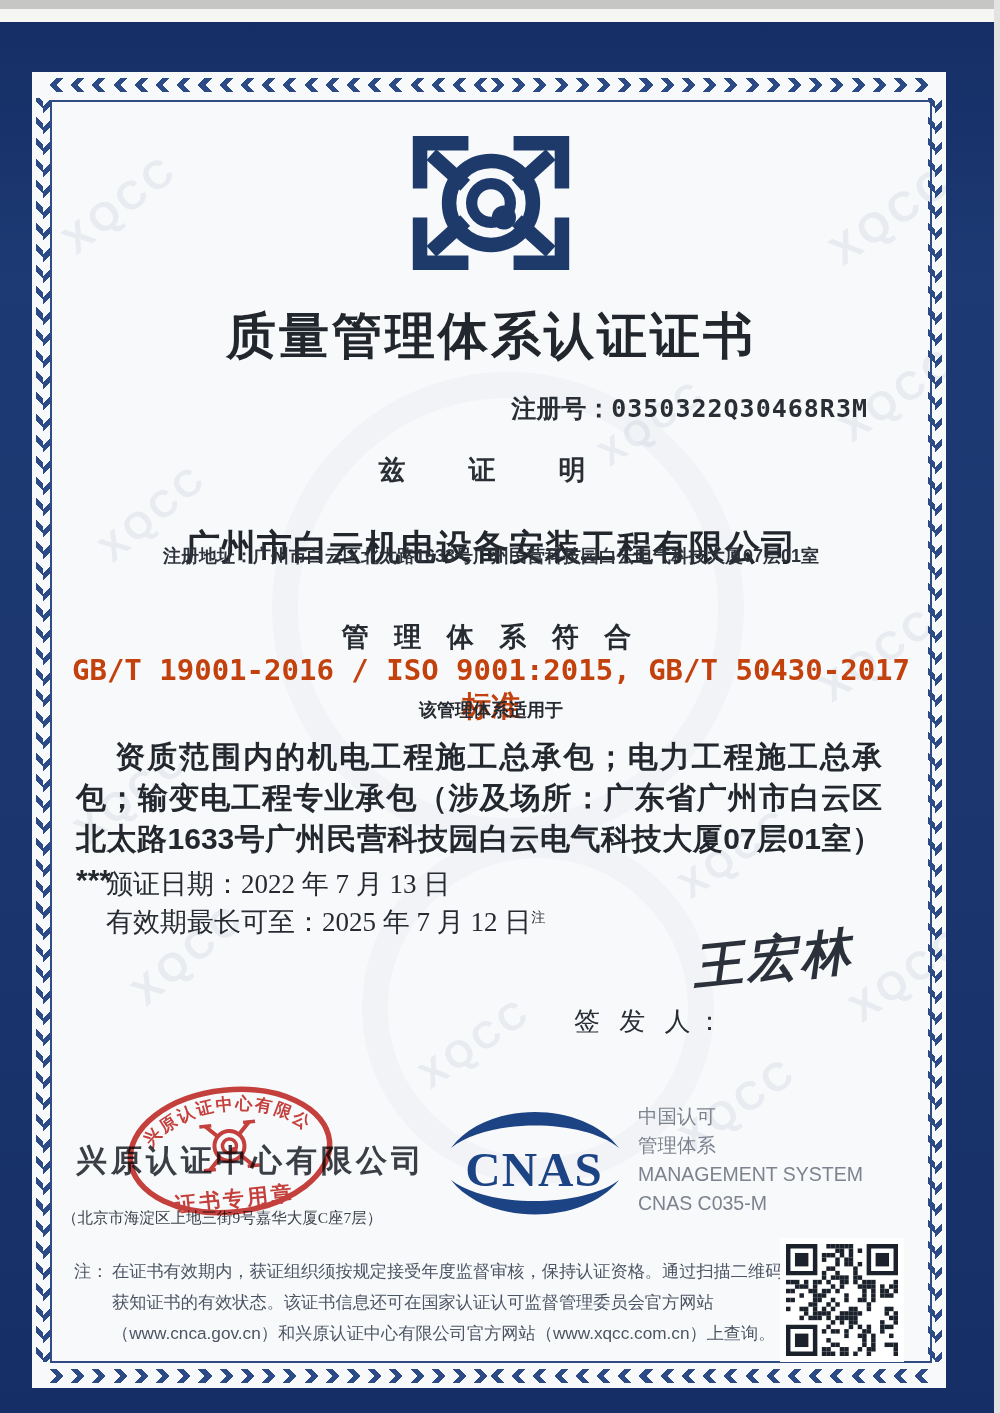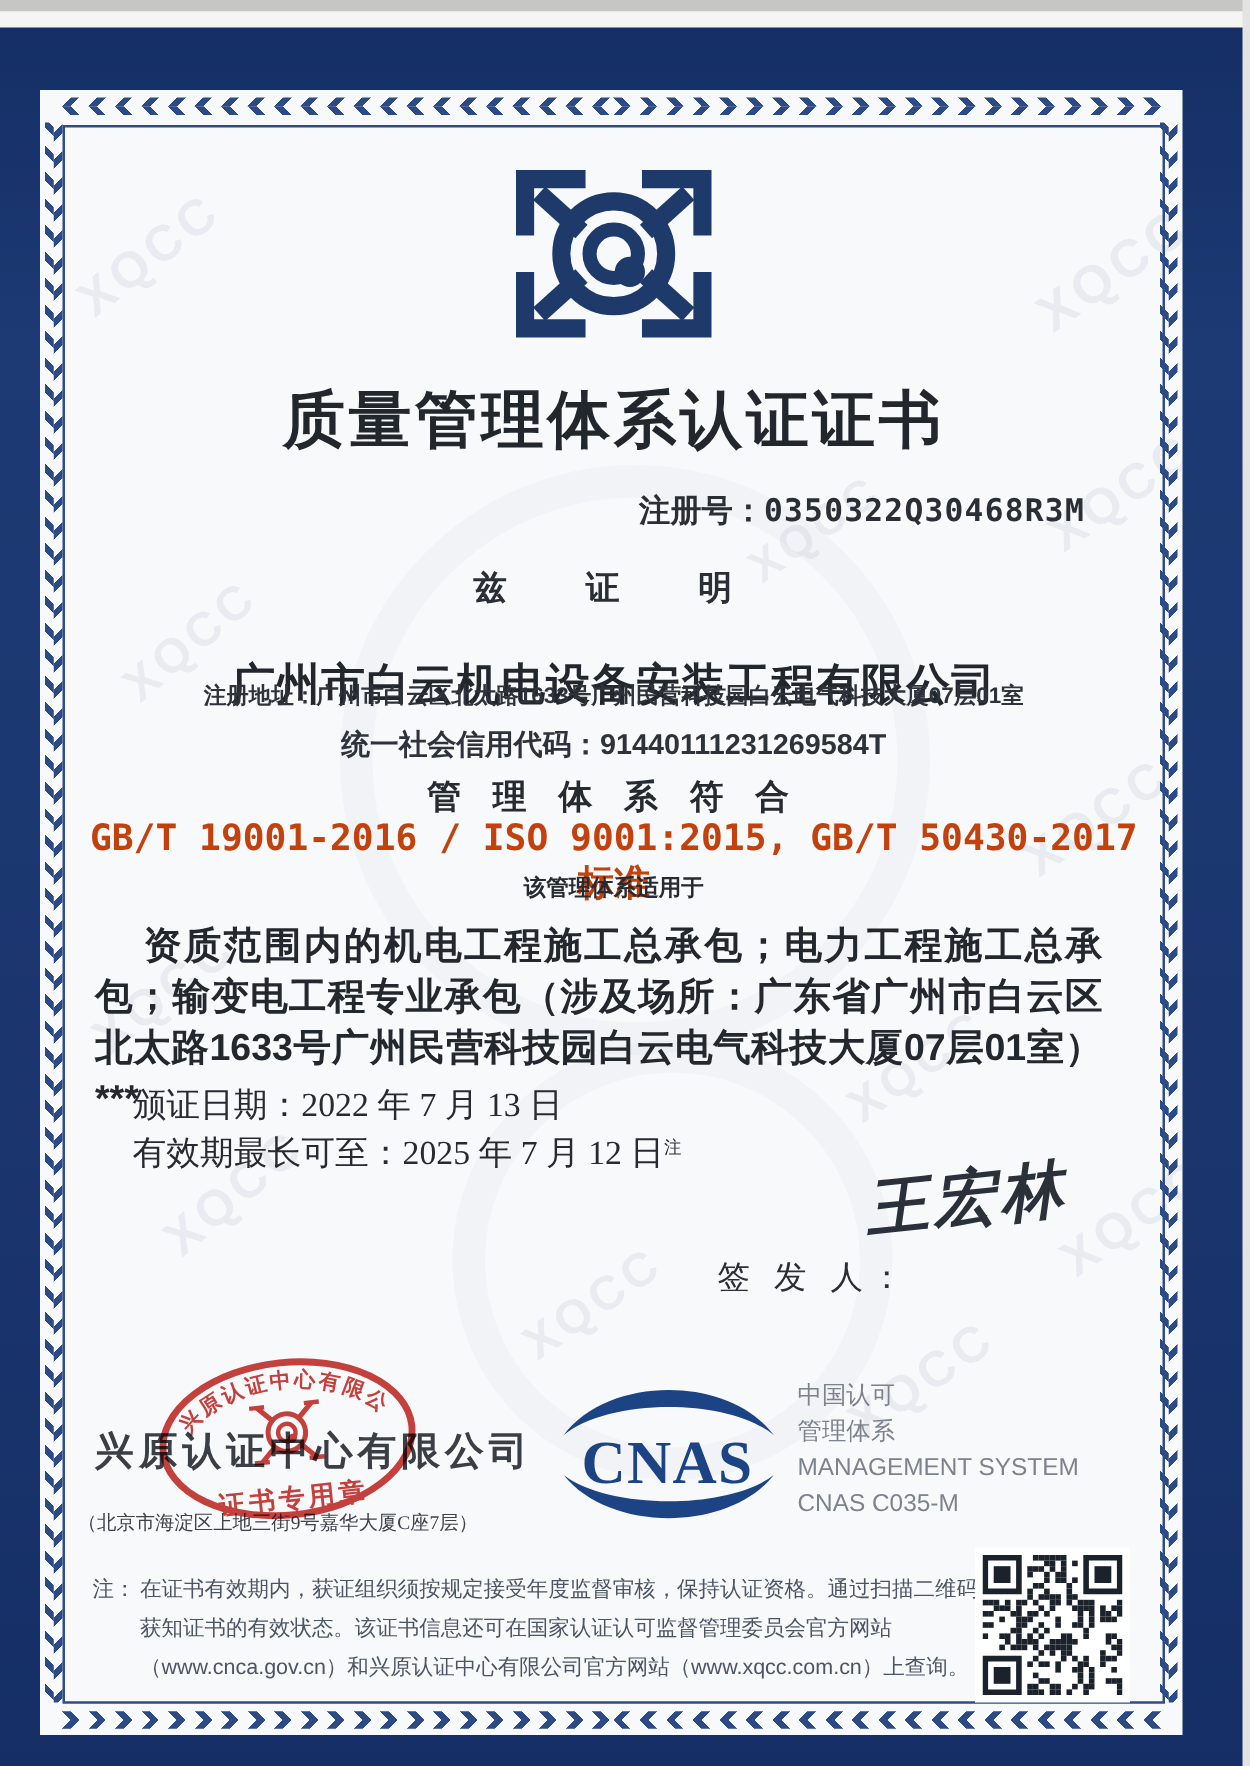--- a/index.html
+++ b/index.html
@@ -138,21 +138,20 @@
 
       <div class="ct cert-title">质量管理体系认证证书</div>
 
       <div class="ct reg-line">
         <span>注册号：</span><span class="reg-number">0350322Q30468R3M</span>
       </div>
 
       <div class="ct certify">兹　证　明</div>
       <div class="ct company">广州市白云机电设备安装工程有限公司</div>
       <div class="ct addr">注册地址：广州市白云区北太路1633号广州民营科技园白云电气科技大厦07层01室</div>
-      <div class="ct credit">统一社会信用代码：91440111231269584T</div>
       <div class="ct conform">管 理 体 系 符 合</div>
       <div class="ct standards">GB/T 19001-2016 / ISO 9001:2015, GB/T 50430-2017 标准</div>
       <div class="ct scope-head">该管理体系适用于</div>
       <div class="scope">资质范围内的机电工程施工总承包；电力工程施工总承包；输变电工程专业承包（涉及场所：广东省广州市白云区北太路1633号广州民营科技园白云电气科技大厦07层01室）***</div>
 
       <div class="issue-date serif">颁证日期：2022 年 7 月 13 日</div>
       <div class="valid-date serif">
         <span>有效期最长可至：2025 年 7 月 12 日</span><sup>注</sup>
       </div>
 

